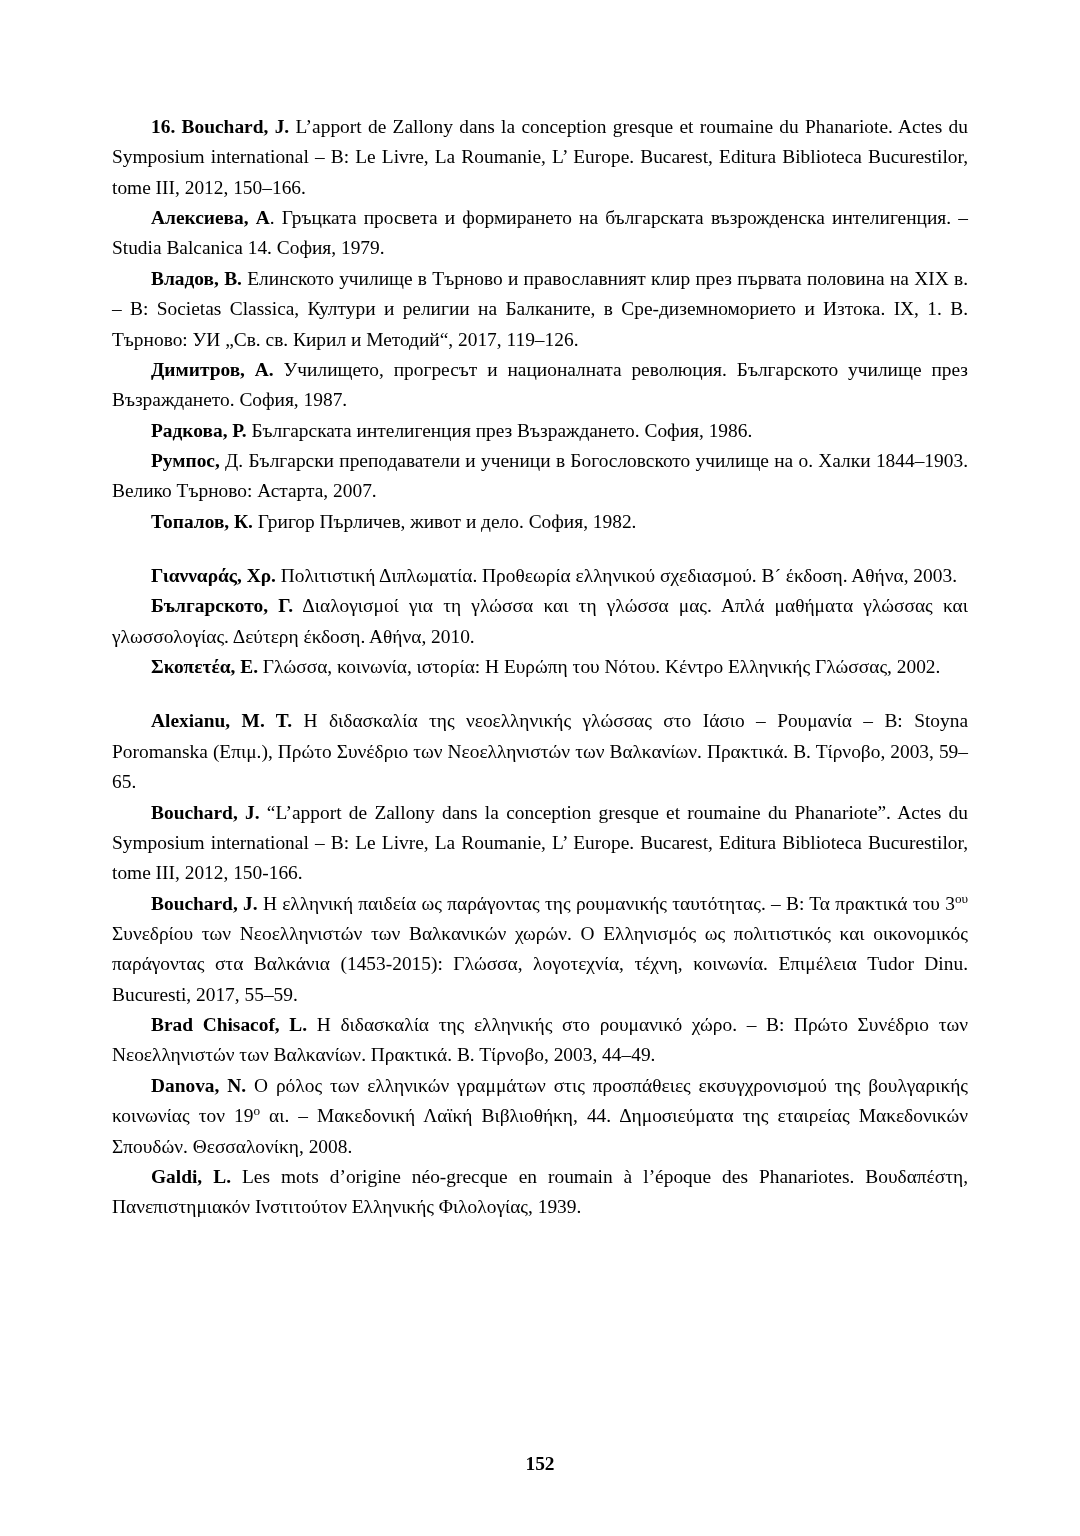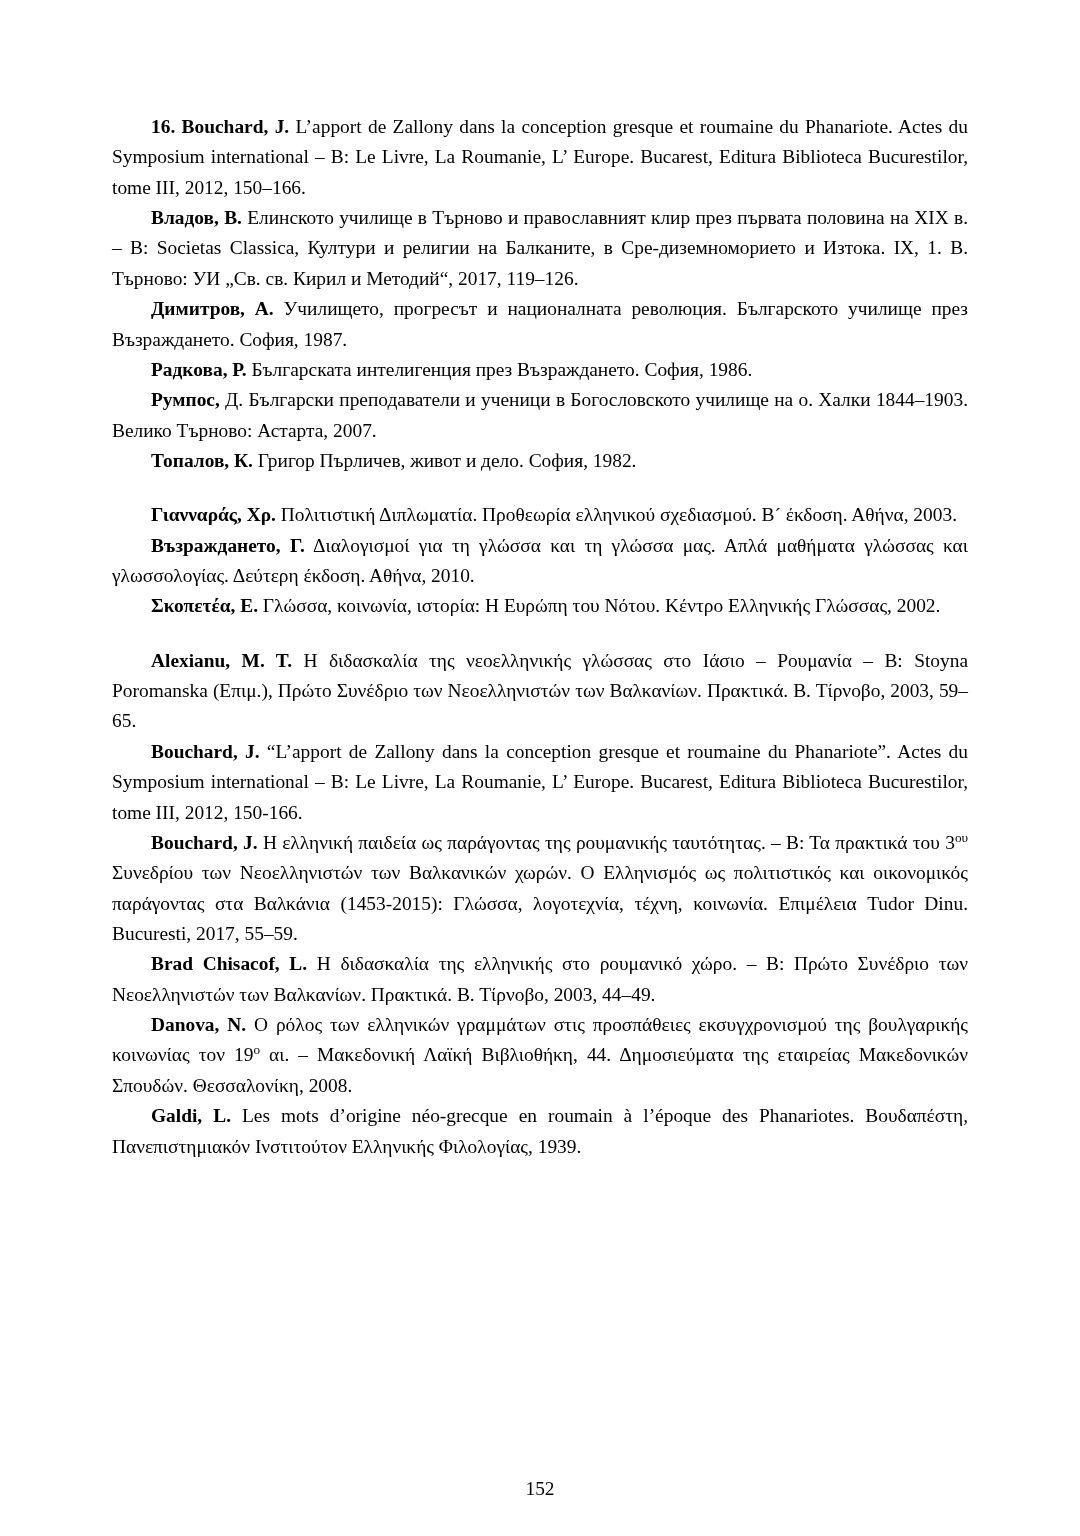--- a/index.html
+++ b/index.html
@@ -47,56 +47,58 @@
   .block-gap {
     height: 24px;
   }
   b, .bold {
     font-weight: bold;
   }
   .pagenum {
     position: absolute;
     left: 0;
     right: 0;
-    bottom: 36px;
+    bottom: 61px;
     text-align: center;
     font-size: 19.4px;
     text-indent: 0;
+    font-weight: bold;
   }
   sup {
     font-size: 0.68em;
     vertical-align: super;
     line-height: 0;
   }
   .first-para {
     margin-bottom: 0;
   }
 </style>
 </head>
 <body>
 
 <div class="page">
   <div class="content">
 
     <p class="entry first-para"><b>16.</b> <b>Bouchard, J.</b><span> L’apport de Zallony dans la conception gresque et roumaine du Phanariote. Actes du Symposium international – B: Le Livre, La Roumanie, L’ Europe. Bucarest, Editura Biblioteca Bucurestilor, tome III, 2012, 150–166.</span></p>
 
 
     <div>
+      <p class="entry"><b>Алексиева, А</b><span>. Гръцката просвета и формирането на българската възрожденска интелигенция. – Studia Balcanica 14. София, 1979.</span></p>
       <p class="entry"><b>Владов, В.</b><span> Елинското училище в Търново и православният клир през първата половина на XIX в. – B: Societas Classica, Култури и религии на Балканите, в Сре-диземноморието и Изтока. IX, 1. В. Търново: УИ „Св. св. Кирил и Методий“, 2017, 119–126.</span></p>
       <p class="entry"><b>Димитров, А.</b><span> Училището, прогресът и националната революция. Българското училище през Възраждането. София, 1987.</span></p>
       <p class="entry"><b>Радкова, Р.</b><span> Българската интелигенция през Възраждането. София, 1986.</span></p>
       <p class="entry"><b>Румпос,</b><span> Д. Български преподаватели и ученици в Богословското училище на о. Халки 1844–1903. Велико Търново: Астарта, 2007.</span></p>
       <p class="entry"><b>Топалов, К.</b><span> Григор Пърличев, живот и дело. София, 1982.</span></p>
     </div>
 
     <div class="block-gap"></div>
 
     <div>
       <p class="entry"><b>Γιανναράς, Χρ.</b><span> Πολιτιστική Διπλωματία. Προθεωρία ελληνικού σχεδιασμού. Β´ έκδοση. Αθήνα, 2003.</span></p>
-      <p class="entry"><b>Възраждането, Γ.</b><span> Διαλογισμοί για τη γλώσσα και τη γλώσσα μας. Απλά μαθήματα γλώσσας και γλωσσολογίας. Δεύτερη έκδοση. Αθήνα, 2010.</span></p>
+      <p class="entry"><b>Българското, Γ.</b><span> Διαλογισμοί για τη γλώσσα και τη γλώσσα μας. Απλά μαθήματα γλώσσας και γλωσσολογίας. Δεύτερη έκδοση. Αθήνα, 2010.</span></p>
       <p class="entry"><b>Σκοπετέα, Ε.</b><span> Γλώσσα, κοινωνία, ιστορία: Η Ευρώπη του Νότου. Κέντρο Ελληνικής Γλώσσας, 2002.</span></p>
     </div>
 
     <div class="block-gap"></div>
 
     <div>
       <p class="entry"><b>Alexianu, M. T.</b><span> Η διδασκαλία της νεοελληνικής γλώσσας στο Ιάσιο – Ρουμανία – Β: Stoyna Poromanska (Επιμ.), Πρώτο Συνέδριο των Νεοελληνιστών των Βαλκανίων. Πρακτικά. Β. Τίρνοβο, 2003, 59–65.</span></p>
       <p class="entry"><b>Bouchard, J.</b><span> “L’apport de Zallony dans la conception gresque et roumaine du Phanariote”. Actes du Symposium international – B: Le Livre, La Roumanie, L’ Europe. Bucarest, Editura Biblioteca Bucurestilor, tome III, 2012, 150-166.</span></p>
       <p class="entry"><b>Bouchard, J.</b><span class="html-text"> Η ελληνική παιδεία ως παράγοντας της ρουμανικής ταυτότητας. – Β: Τα πρακτικά του 3<sup>ου</sup> Συνεδρίου των Νεοελληνιστών των Βαλκανικών χωρών. Ο Ελληνισμός ως πολιτιστικός και οικονομικός παράγοντας στα Βαλκάνια (1453-2015): Γλώσσα, λογοτεχνία, τέχνη, κοινωνία. Επιμέλεια Tudor Dinu. Bucuresti, 2017, 55–59.</span></p>
       <p class="entry"><b>Brad Chisacof, L.</b><span> Η διδασκαλία της ελληνικής στο ρουμανικό χώρο. – Β: Πρώτο Συνέδριο των Νεοελληνιστών των Βαλκανίων. Πρακτικά. Β. Τίρνοβο, 2003, 44–49.</span></p>

